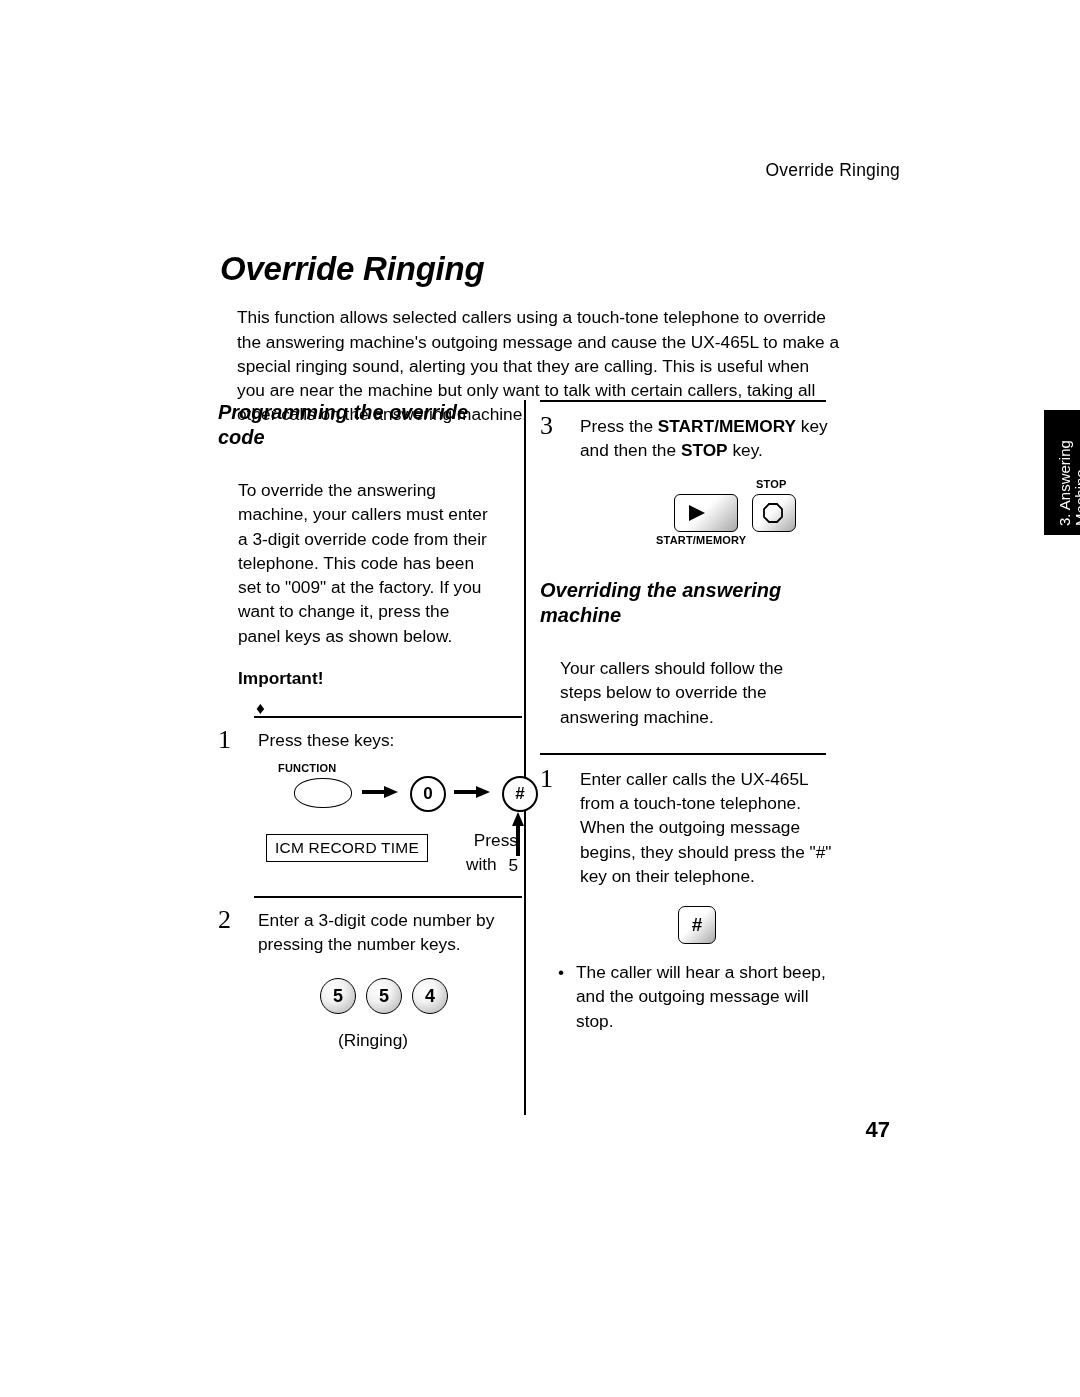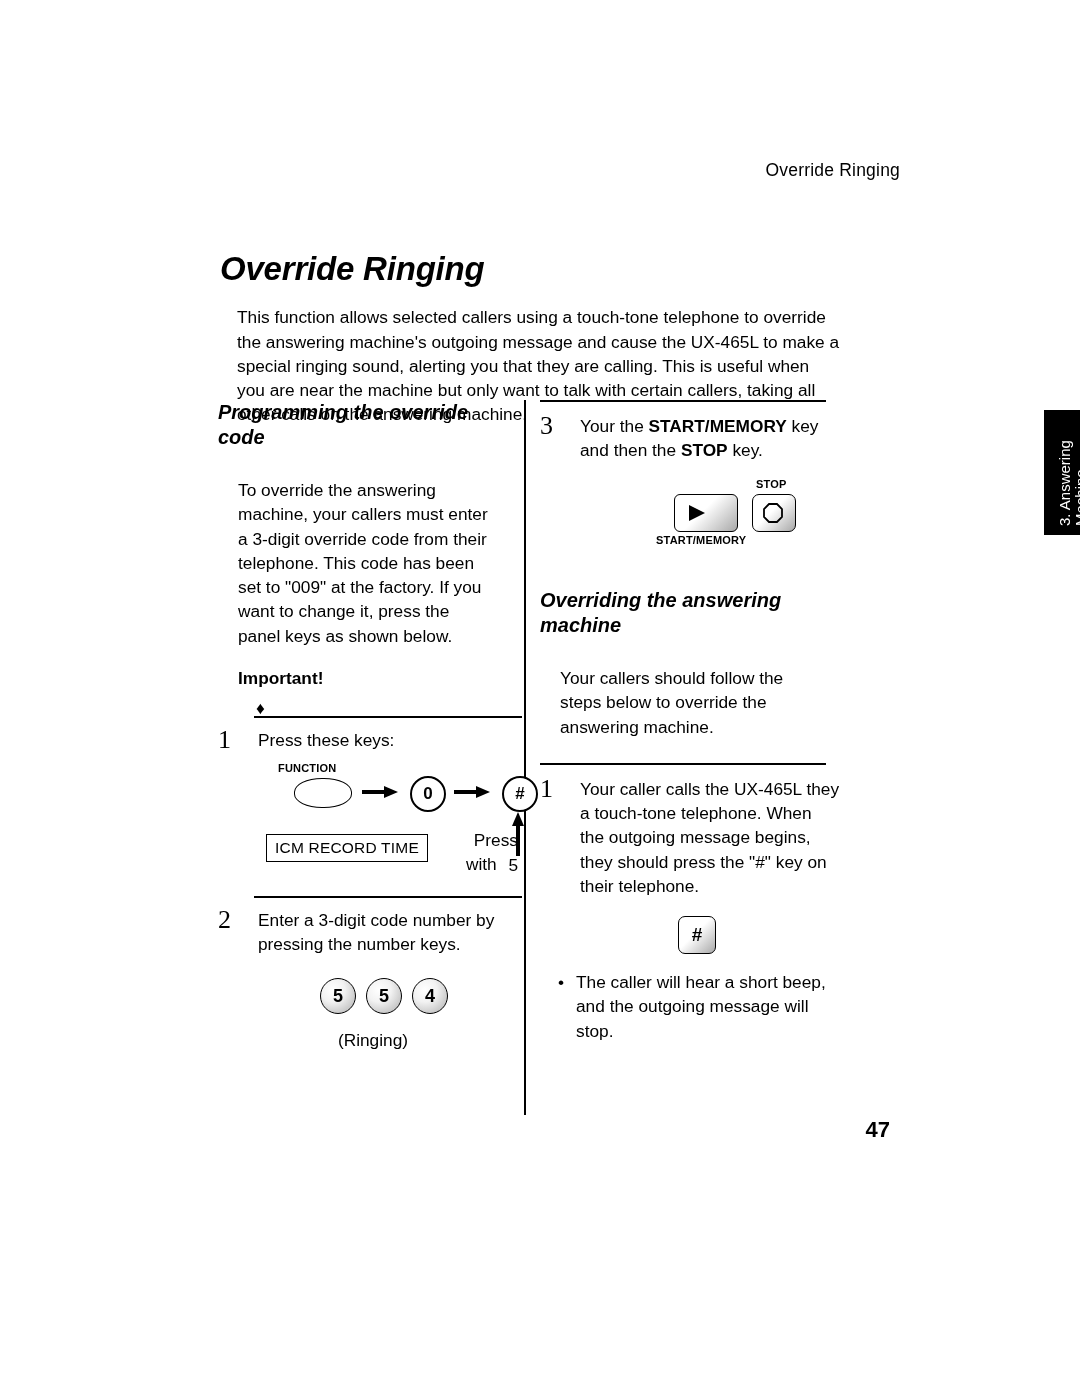--- a/index.html
+++ b/index.html
@@ -388,46 +388,46 @@
       <div class="example-label" style="width:230px; margin-left:0px;">(Ringing)</div>
     </div>
   </div>
 
   <div class="col-right">
 
     <div class="rule-r" style="margin-left:0px;"></div>
 
     <div class="step" style="margin-top:12px;">
       <span class="step-num">3</span>
-      <span class="step-body"><span>Your the </span><span class="bold">START/MEMORY</span><span> key and then the </span><span class="bold">STOP</span><span> key.</span></span>
+      <span class="step-body"><span>Press the </span><span class="bold">START/MEMORY</span><span> key and then the </span><span class="bold">STOP</span><span> key.</span></span>
 
       <div class="sm-wrap">
         <span class="sm-key">
           <span class="sm-tri"></span>
         </span>
         <span class="sm-text">START/MEMORY</span>
 
         <span class="stop-text">STOP</span>
         <span class="stop-key">
           <svg class="stop-oct" viewBox="0 0 20 20">
             <polygon points="6,1 14,1 19,6 19,14 14,19 6,19 1,14 1,6" fill="none" stroke="#000" stroke-width="1.8"></polygon>
           </svg>
         </span>
       </div>
     </div>
 
-    <div class="sec-head" style="margin-top:30px;font-style:italic;">Overriding the answering machine</div>
+    <div class="sec-head" style="margin-top:20px;font-style:italic;">Overriding the answering machine</div>
 
     <div class="body-text indent-text" style="width:268px;">Your callers should follow the steps below to override the answering machine.</div>
 
     <div class="rule-r" style="margin-top:24px;"></div>
 
     <div class="step" style="margin-top:12px;">
       <span class="step-num">1</span>
-      <span class="step-body">Your caller calls the UX-465L they a touch-tone telephone. When the outgoing message begins, they should press the "#" key on their telephone.</span>
+      <span class="step-body">Enter caller calls the UX-465L from a touch-tone telephone. When the outgoing message begins, they should press the "#" key on their telephone.</span>
 
       <div style="position:relative; height:54px; margin-top:18px;">
         <span class="hash-key" style="position:absolute; left:98px; top:0;">#</span>
       </div>
 
       <div class="bullet-row" style="margin-left:-22px; width:268px;">
         <span class="bullet-mark">•</span>
         <span>The caller will hear a short beep, and the outgoing message will stop.</span>
       </div>
     </div>

